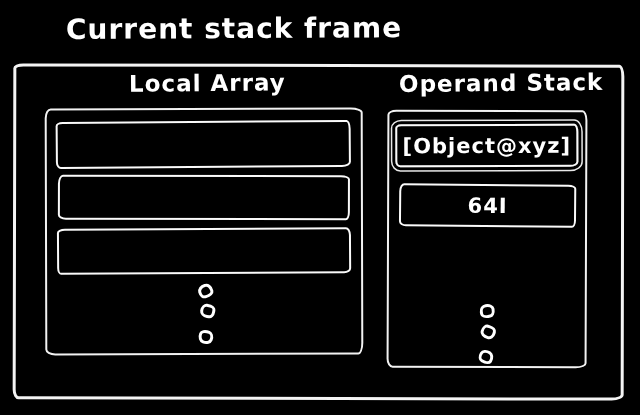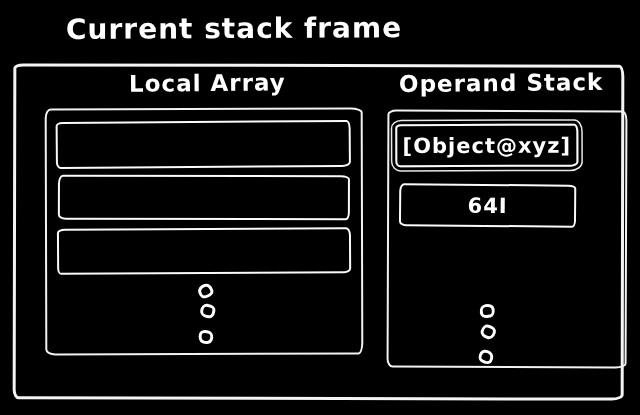--- a/index.html
+++ b/index.html
@@ -58,21 +58,20 @@
   }
   .operand-box {
     position: absolute;
     left: 387px;
     top: 110px;
     width: 196px;
     height: 254px;
     border: 2.5px solid #f2f2f2;
     border-radius: 9px 5px 11px 6px / 5px 10px 5px 9px;
     transform: rotate(0.2deg);
-    padding-left: 40px;
   }
   .slot {
     position: absolute;
     border: 2.5px solid #fafafa;
     display: flex;
     align-items: center;
     justify-content: center;
     font-size: 21px;
     font-weight: 700;
     letter-spacing: 1px;

